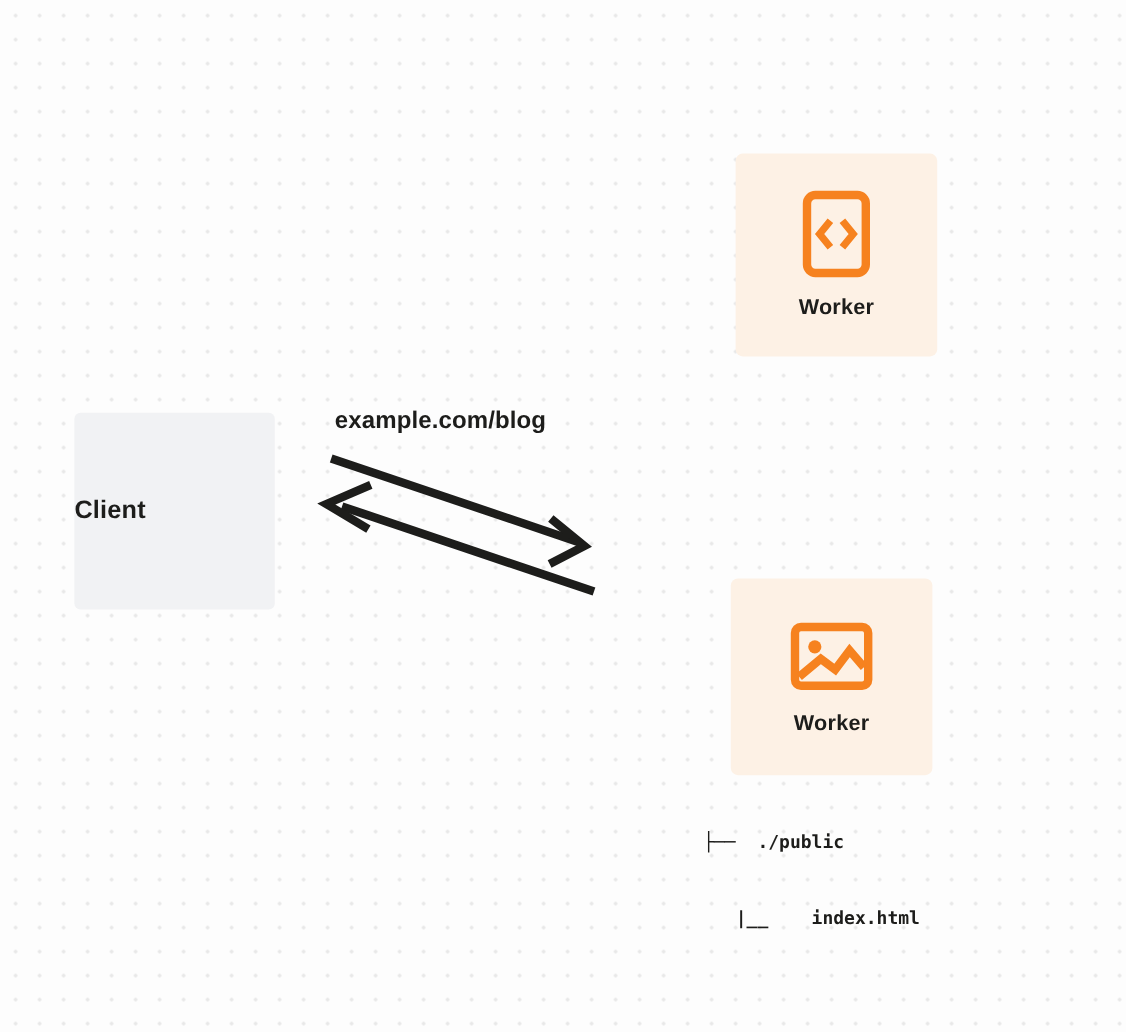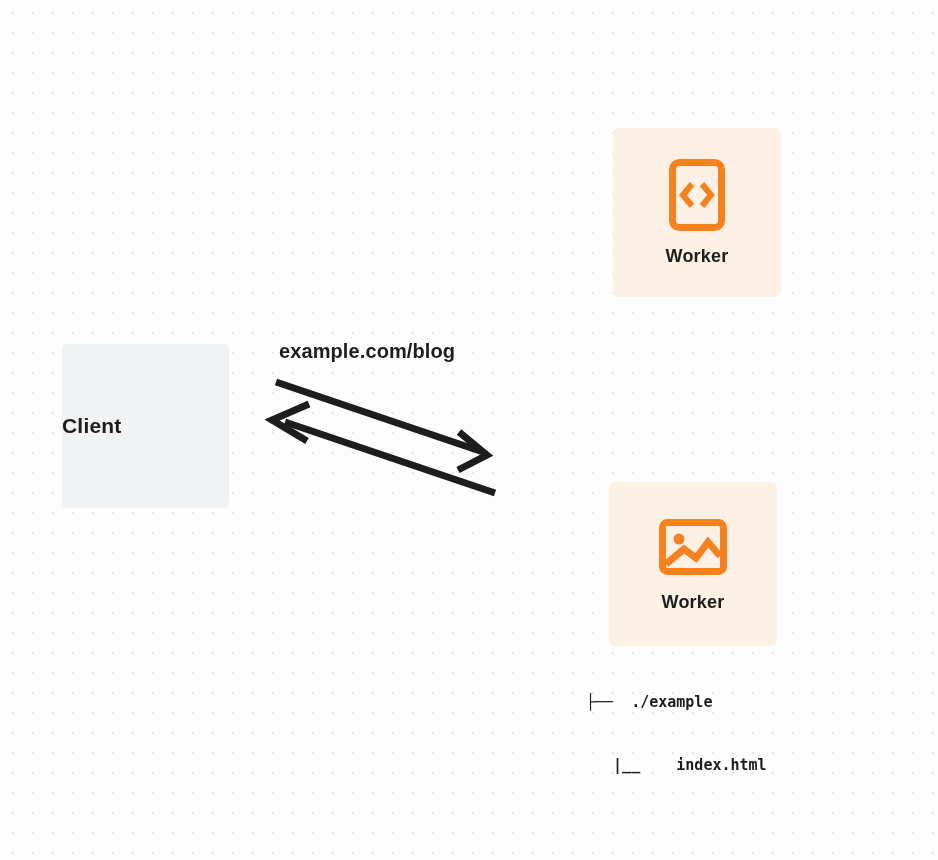--- a/index.html
+++ b/index.html
@@ -184,18 +184,18 @@
       <svg width="70" height="62" viewBox="0 0 70 62" aria-hidden="true">
         <rect x="4.5" y="6.5" width="61" height="49" rx="5" ry="5" fill="none" stroke="#f6821f" stroke-width="7"></rect>
         <circle cx="21" cy="23" r="5.5" fill="#f6821f"></circle>
         <polyline points="8,48 26,33 38,42 50,26 62,40" fill="none" stroke="#f6821f" stroke-width="7" stroke-linecap="butt" stroke-linejoin="miter"></polyline>
       </svg>
     </span>
     <span class="card-title">Worker</span>
   </div>
 
   <div id="asset-tree">
-    <span class="tree-row">├──  ./example</span>
+    <span class="tree-row">├──  ./public</span>
     <span class="tree-row">   |__    index.html</span>
     
   </div>
 
 </div>
 
 </body></html>

